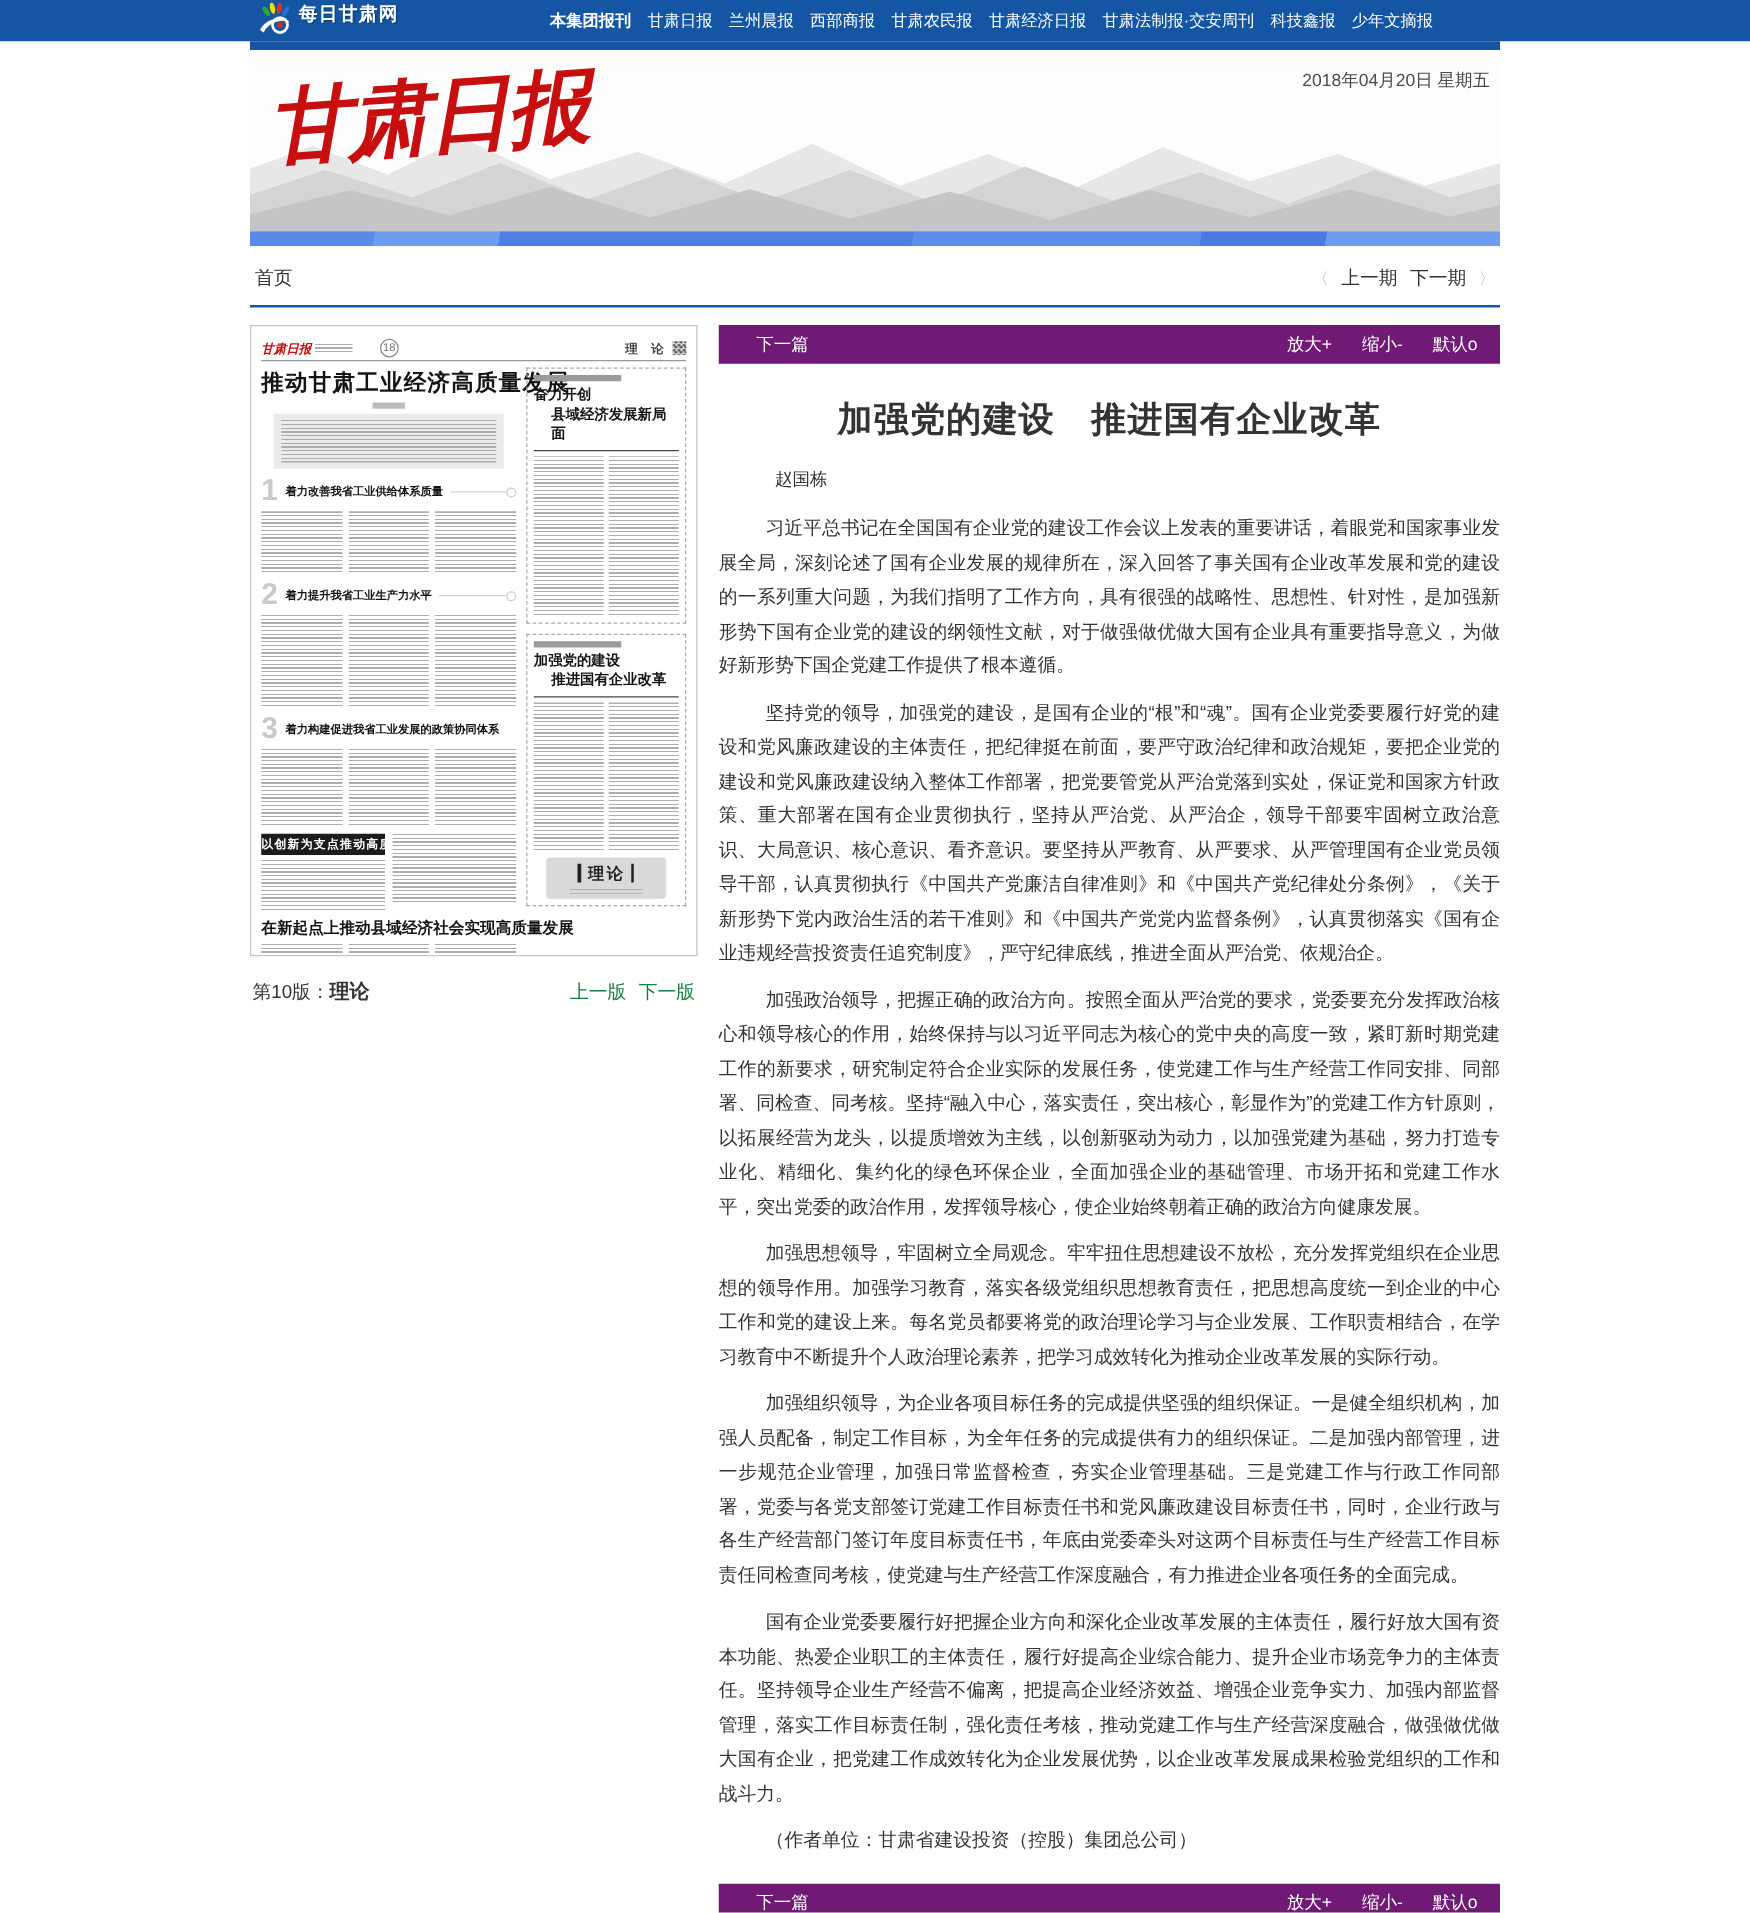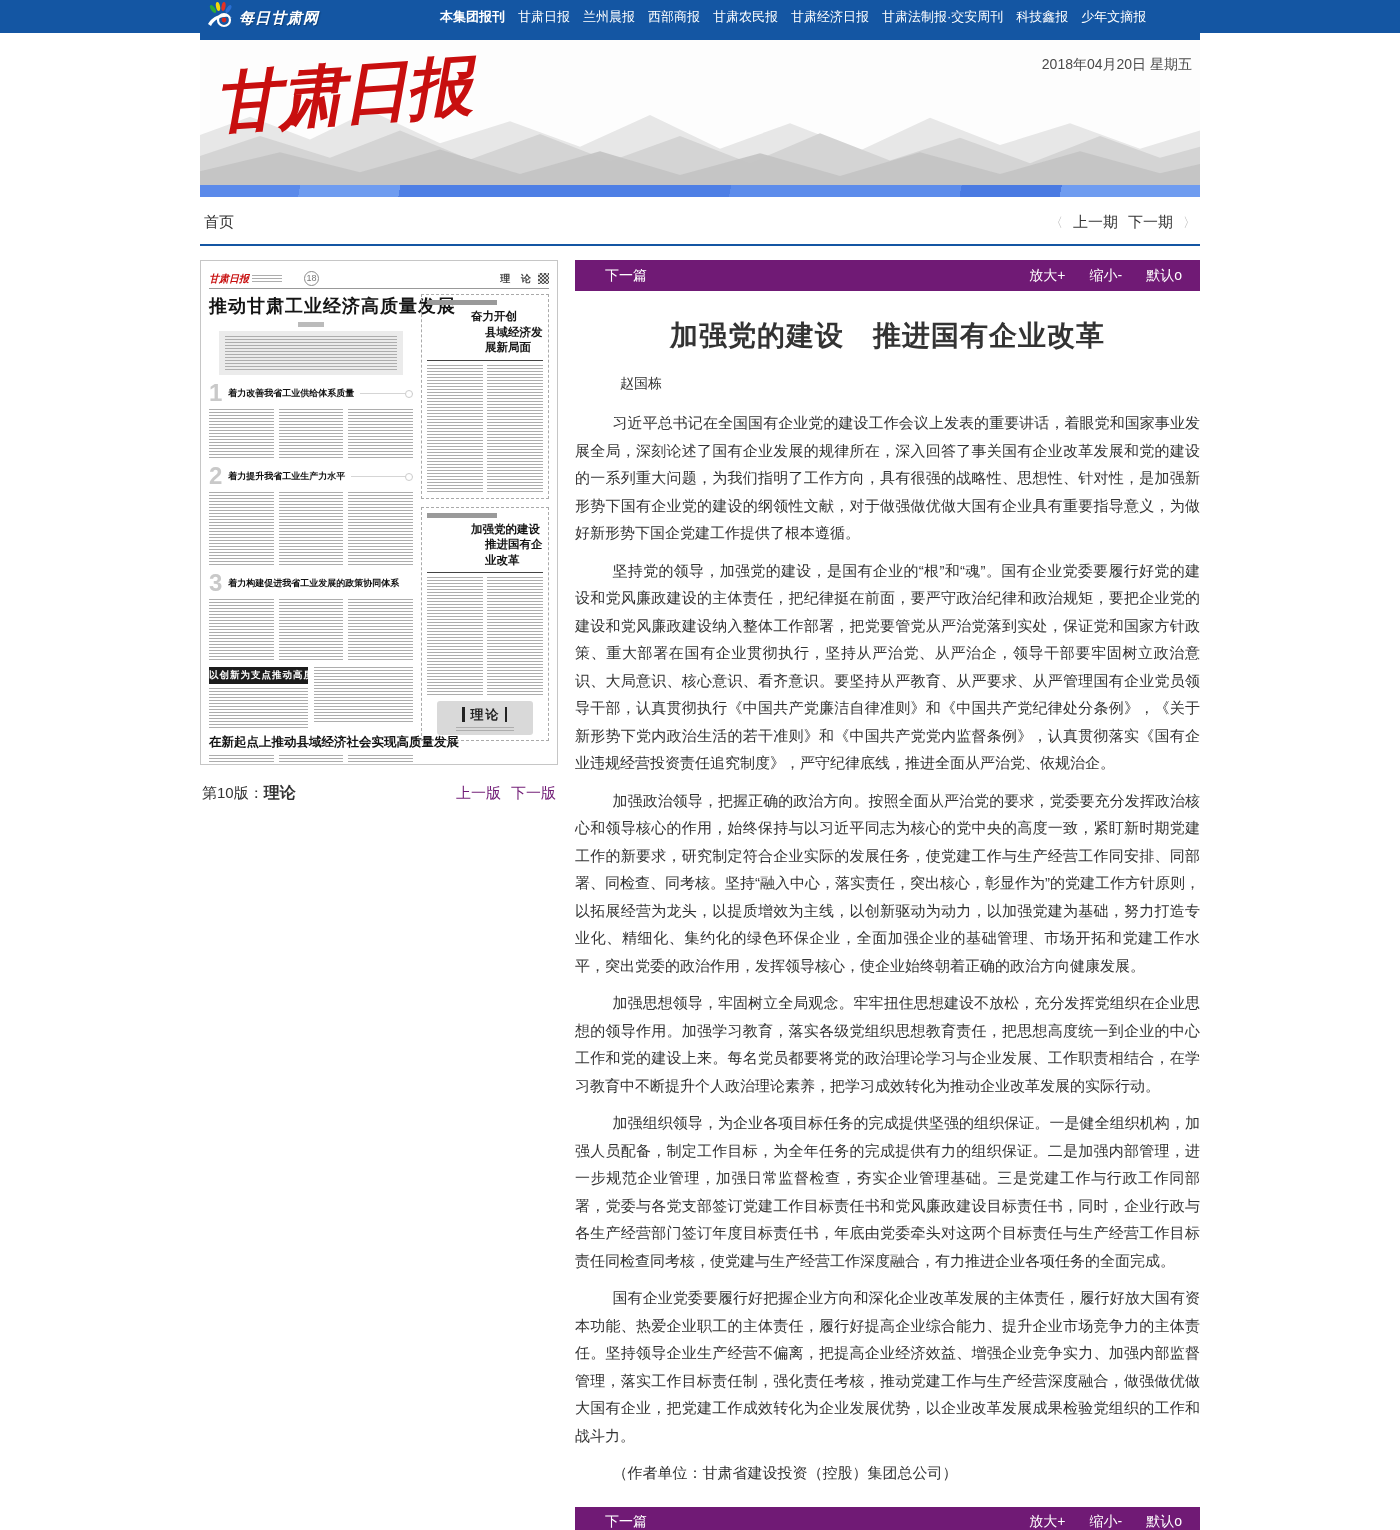--- a/index.html
+++ b/index.html
@@ -1,20 +1,20 @@
 <!DOCTYPE html>
 <html><head>
 <meta charset="utf-8">
 <style>
   * { margin:0; padding:0; box-sizing:border-box; }
   html,body { width:1400px; height:1530px; background:#fff; font-family:"Liberation Sans", sans-serif; color:#333; overflow:hidden; }
 
   
   .topbar { position:relative; width:1400px; height:33px; background:#1456a3; }
-  .topbar-logo { position:absolute; left:205px; top:2px; display:flex; align-items:center; gap:4px; cursor:pointer;font-style:italic; }
+  .topbar-logo { position:absolute; left:205px; top:2px; display:flex; align-items:flex-start; gap:4px; cursor:pointer; }
   .topbar-logo-text { color:#fff; font-size:15px; font-weight:bold; letter-spacing:1px; text-shadow:1px 1px 1px #0b3e79; }
   .topbar-nav { position:absolute; left:440px; top:0; height:33px; display:flex; align-items:center; gap:13px; }
   .topbar-nav span { color:#fff; font-size:13px; white-space:nowrap; cursor:pointer; }
   .topbar-nav span.first { font-weight:bold; }
   .topbar-sub { width:1000px; height:7px; background:#1456a3; margin:0 auto; }
 
   .container { width:1000px; margin:0 auto; }
 
   
   .masthead { position:relative; height:157px; background:#fdfdfd; overflow:hidden; }
@@ -58,33 +58,33 @@
   .t-deco { flex:1; height:1px; background:#d5d5d5; position:relative; }
   .t-deco::after { content:""; position:absolute; right:0; top:-3px; width:6px; height:6px; border:1px solid #ccc; border-radius:50%; background:#fff; }
   .t-cols { display:flex; gap:5px; }
   .t-cols > div { flex:1; }
   .t-blackrow { display:flex; gap:6px; margin-top:6px; }
   .t-blackcol { flex:1; min-width:0; }
   .t-blackhead { background:#1c1c1c; color:#fff; font-size:9.5px; font-weight:bold; text-align:center; padding:2px 0; letter-spacing:1px; white-space:nowrap; }
   .t-headline2 { font-size:12.5px; font-weight:bold; color:#141414; margin:6px 0 4px 0; white-space:nowrap; }
   .t-sidebox { border:1px dashed #aaa; padding:5px; }
   .t-sidebar-tag { width:60%; height:5px; background:#9a9a9a; margin-bottom:4px; }
-  .t-sidehl { font-size:11.5px; font-weight:bold; color:#141414; line-height:1.35;margin-left:44px; }
+  .t-sidehl { font-size:11.5px; font-weight:bold; color:#141414; line-height:1.35; }
   .t-sidehl .ind { padding-left:14px; display:block; }
   .t-siderule { height:1px; background:#444; margin:4px 0; }
   .t-sidecols { display:flex; gap:4px; }
   .t-sidecols > div { flex:1; }
   .t-stamp { width:82%; margin:6px auto 0 auto; background:#d9d9d9; border-radius:3px; padding:4px 0; text-align:center; }
   .t-stamp-text { font-family:"Liberation Serif", serif; font-weight:bold; font-size:13px; color:#222; letter-spacing:2px; border-left:3px solid #222; border-right:2px solid #222; padding:0 5px; }
   .t-stamp .sim { width:60%; height:4px; margin:3px auto 0 auto; }
 
   .caption { display:flex; justify-content:space-between; align-items:baseline; margin-top:18px; padding:0 2px; }
   .caption-left { font-size:15px; color:#333; }
   .caption-left b { font-size:16px; }
-  .caption-right { font-size:15px; color:#701a75; display:flex; gap:10px; }
+  .caption-right { font-size:15px; color:#15803d; display:flex; gap:10px; }
   .caption-right span { cursor:pointer; }
 
   
   .toolbar { height:31px; background:#701a75; display:flex; align-items:center; color:#fff; font-size:14px; padding:0 18px 0 30px; }
   .toolbar .tb-left { cursor:pointer; }
   .toolbar .tb-right { margin-left:auto; display:flex; gap:24px; }
   .toolbar .tb-right span { cursor:pointer; }
   .article-title { font-family:"Liberation Serif", serif; font-size:28px; font-weight:600; color:#333; text-align:center; margin:26px 0 20px 0; letter-spacing:1px; }
   .article-author { font-size:14px; color:#333; padding-left:45px; margin-bottom:16px; }
   .article-body p { font-size:15px; line-height:27.5px; text-align:justify; text-indent:2.5em; margin-bottom:10px; color:#333; }

